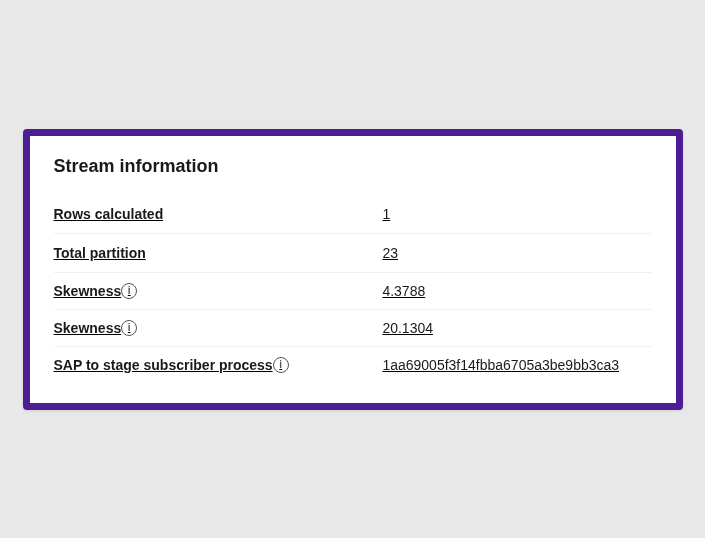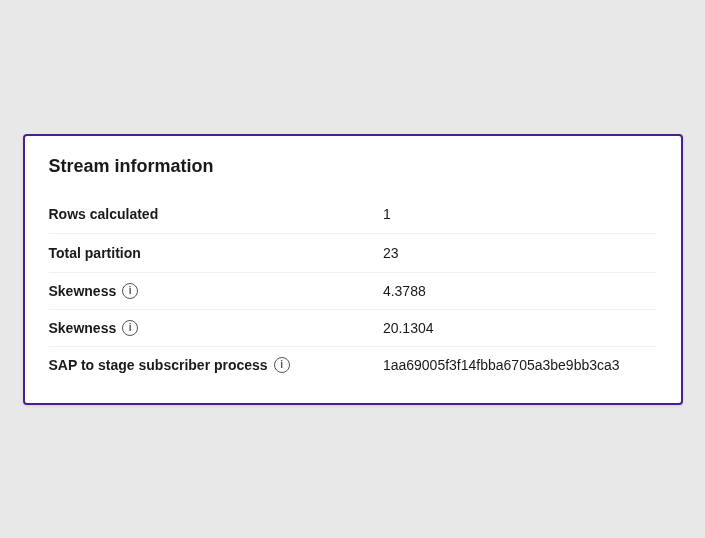--- a/index.html
+++ b/index.html
@@ -12,37 +12,38 @@
       background: #e8e8e8;
       display: flex;
       justify-content: center;
       align-items: center;
       min-height: 538px;
       font-family: -apple-system, BlinkMacSystemFont, 'Segoe UI', sans-serif;
     }
 
     .card {
       background: #ffffff;
-      border: 2px solid #4c1d95;
+      border: 7px solid #4c1d95;
       border-radius: 4px;
       padding: 20px 24px;
       width: 660px;
       box-shadow: 0 1px 3px rgba(0,0,0,0.1);
     }
 
     .card-title {
       font-size: 18px;
       font-weight: 700;
       color: #1a1a1a;
       margin-bottom: 18px;
     }
 
     .info-table {
       width: 100%;
       border-collapse: collapse;
+      text-decoration: underline;
     }
 
     .info-row {
       border-bottom: 1px solid #f0f0f0;
     }
 
     .info-row:last-child {
       border-bottom: none;
     }
 
@@ -62,21 +63,20 @@
 
     .label-text {
       font-size: 14px;
       font-weight: 600;
       color: #1a1a1a;
     }
 
     .label-with-icon {
       display: flex;
       align-items: center;
-      gap: 6px;
     }
 
     .info-icon {
       display: inline-flex;
       align-items: center;
       justify-content: center;
       width: 16px;
       height: 16px;
       border-radius: 50%;
       border: 1.5px solid #555;

